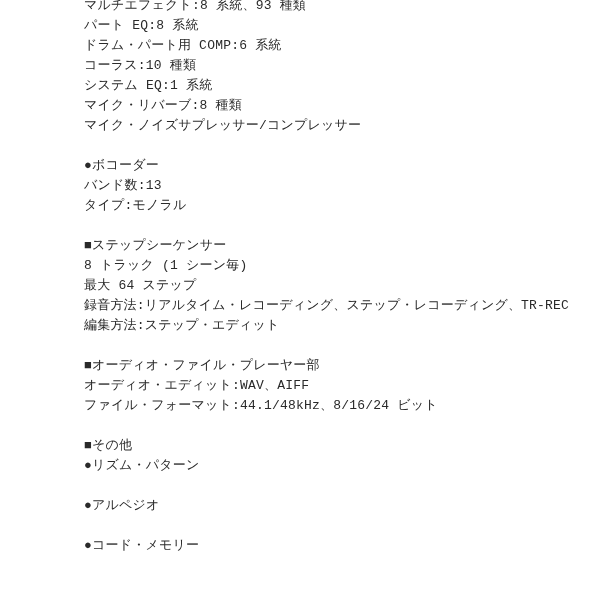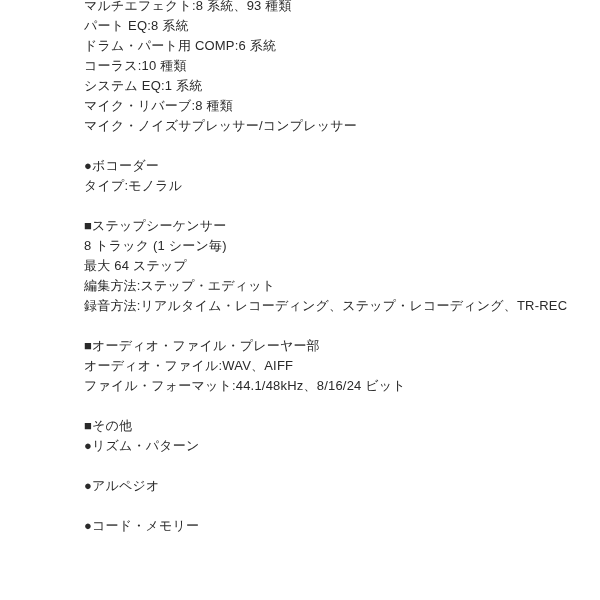--- a/index.html
+++ b/index.html
@@ -5,21 +5,21 @@
   html, body {
     margin: 0;
     padding: 0;
   }
   .page {
     position: relative;
     width: 600px;
     height: 600px;
     background: #ffffff;
     overflow: hidden;
-    font-family: Liberation Sans, sans-serif;
+    font-family: Liberation Mono, monospace;
   }
   .text-block {
     position: absolute;
     left: 84px;
     top: -4px;
     right: 10px;
     color: #2a2a2a;
     font-size: 13px;
     line-height: 20px;
     letter-spacing: 0.2px;
@@ -44,32 +44,33 @@
         <div class="line">マルチエフェクト:8 系統、93 種類</div>
         <div class="line">パート EQ:8 系統</div>
         <div class="line">ドラム・パート用 COMP:6 系統</div>
         <div class="line">コーラス:10 種類</div>
         <div class="line">システム EQ:1 系統</div>
         <div class="line">マイク・リバーブ:8 種類</div>
         <div class="line">マイク・ノイズサプレッサー/コンプレッサー</div>
       </div>
       <div class="section">
         <div class="line">●ボコーダー</div>
+        <div class="line">バンド数:13</div>
         <div class="line">タイプ:モノラル</div>
       </div>
       <div class="section">
         <div class="line">■ステップシーケンサー</div>
         <div class="line">8 トラック (1 シーン毎)</div>
         <div class="line">最大 64 ステップ</div>
+        <div class="line">録音方法:リアルタイム・レコーディング、ステップ・レコーディング、TR-REC</div>
         <div class="line">編集方法:ステップ・エディット</div>
-        <div class="line">録音方法:リアルタイム・レコーディング、ステップ・レコーディング、TR-REC</div>
       </div>
       <div class="section">
         <div class="line">■オーディオ・ファイル・プレーヤー部</div>
-        <div class="line">オーディオ・ファイル:WAV、AIFF</div>
+        <div class="line">オーディオ・エディット:WAV、AIFF</div>
         <div class="line">ファイル・フォーマット:44.1/48kHz、8/16/24 ビット</div>
       </div>
       <div class="section">
         <div class="line">■その他</div>
         <div class="line">●リズム・パターン</div>
       </div>
       <div class="section">
         <div class="line">●アルペジオ</div>
       </div>
       <div class="section">

